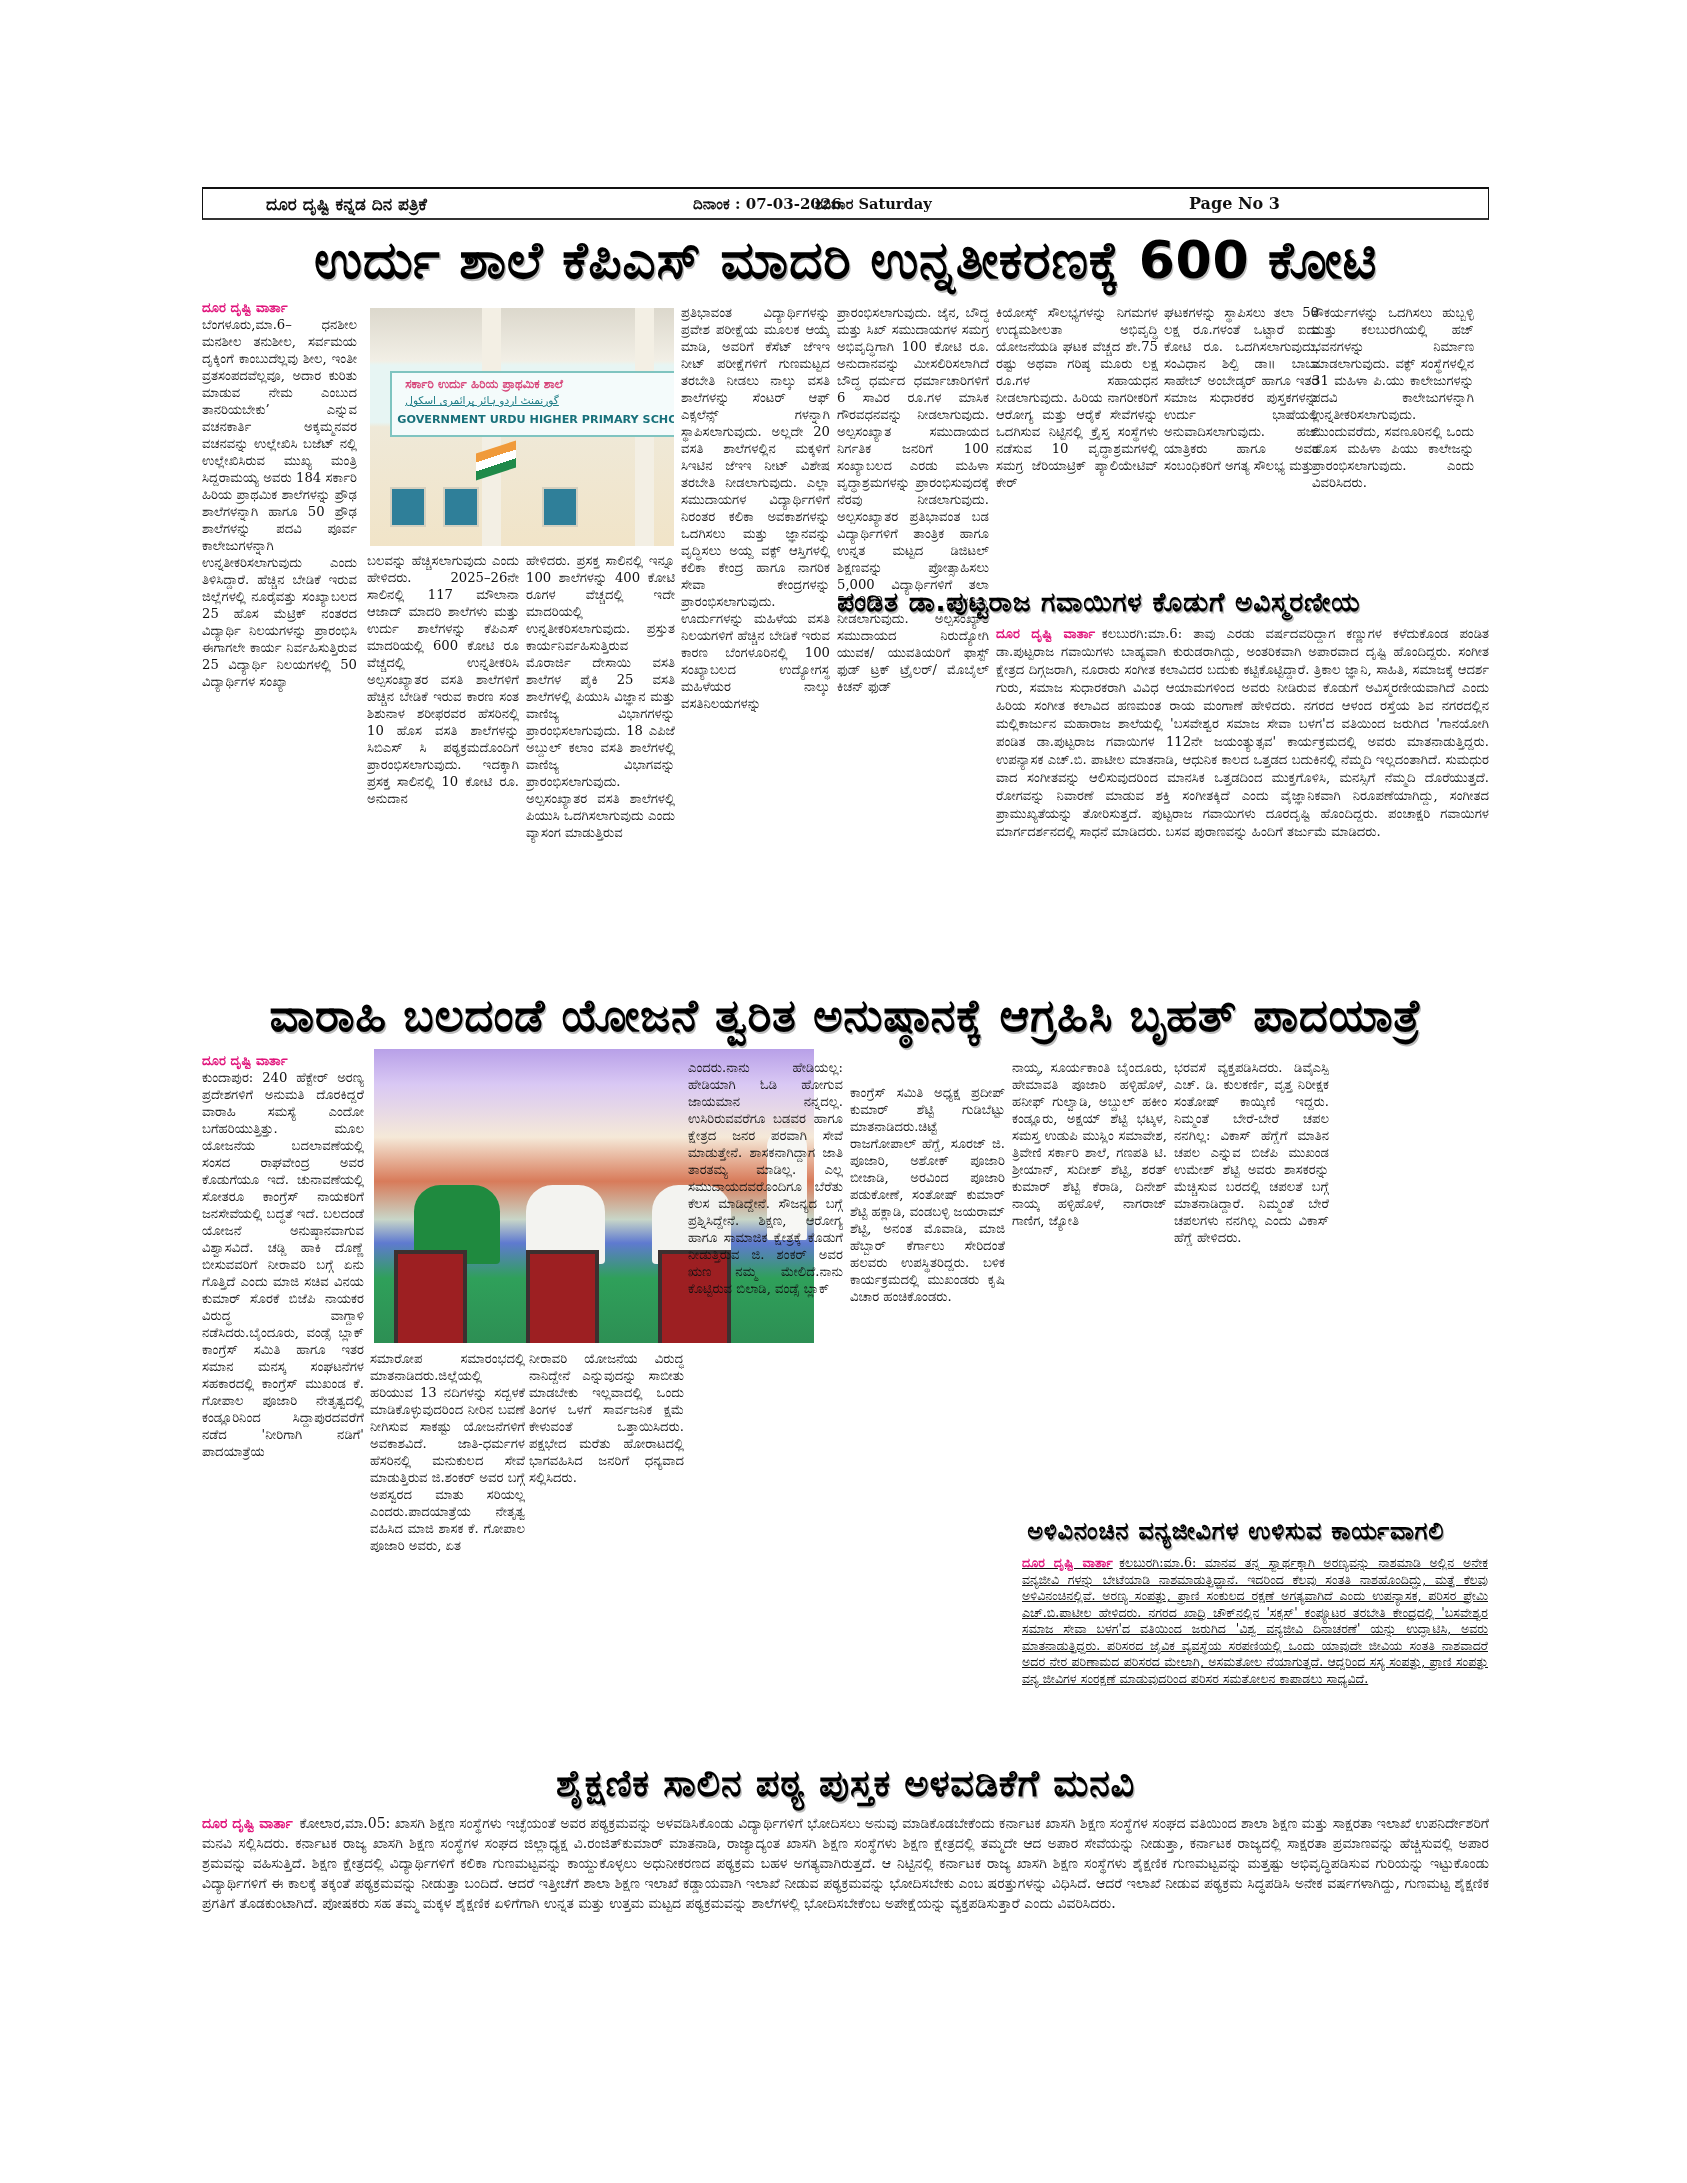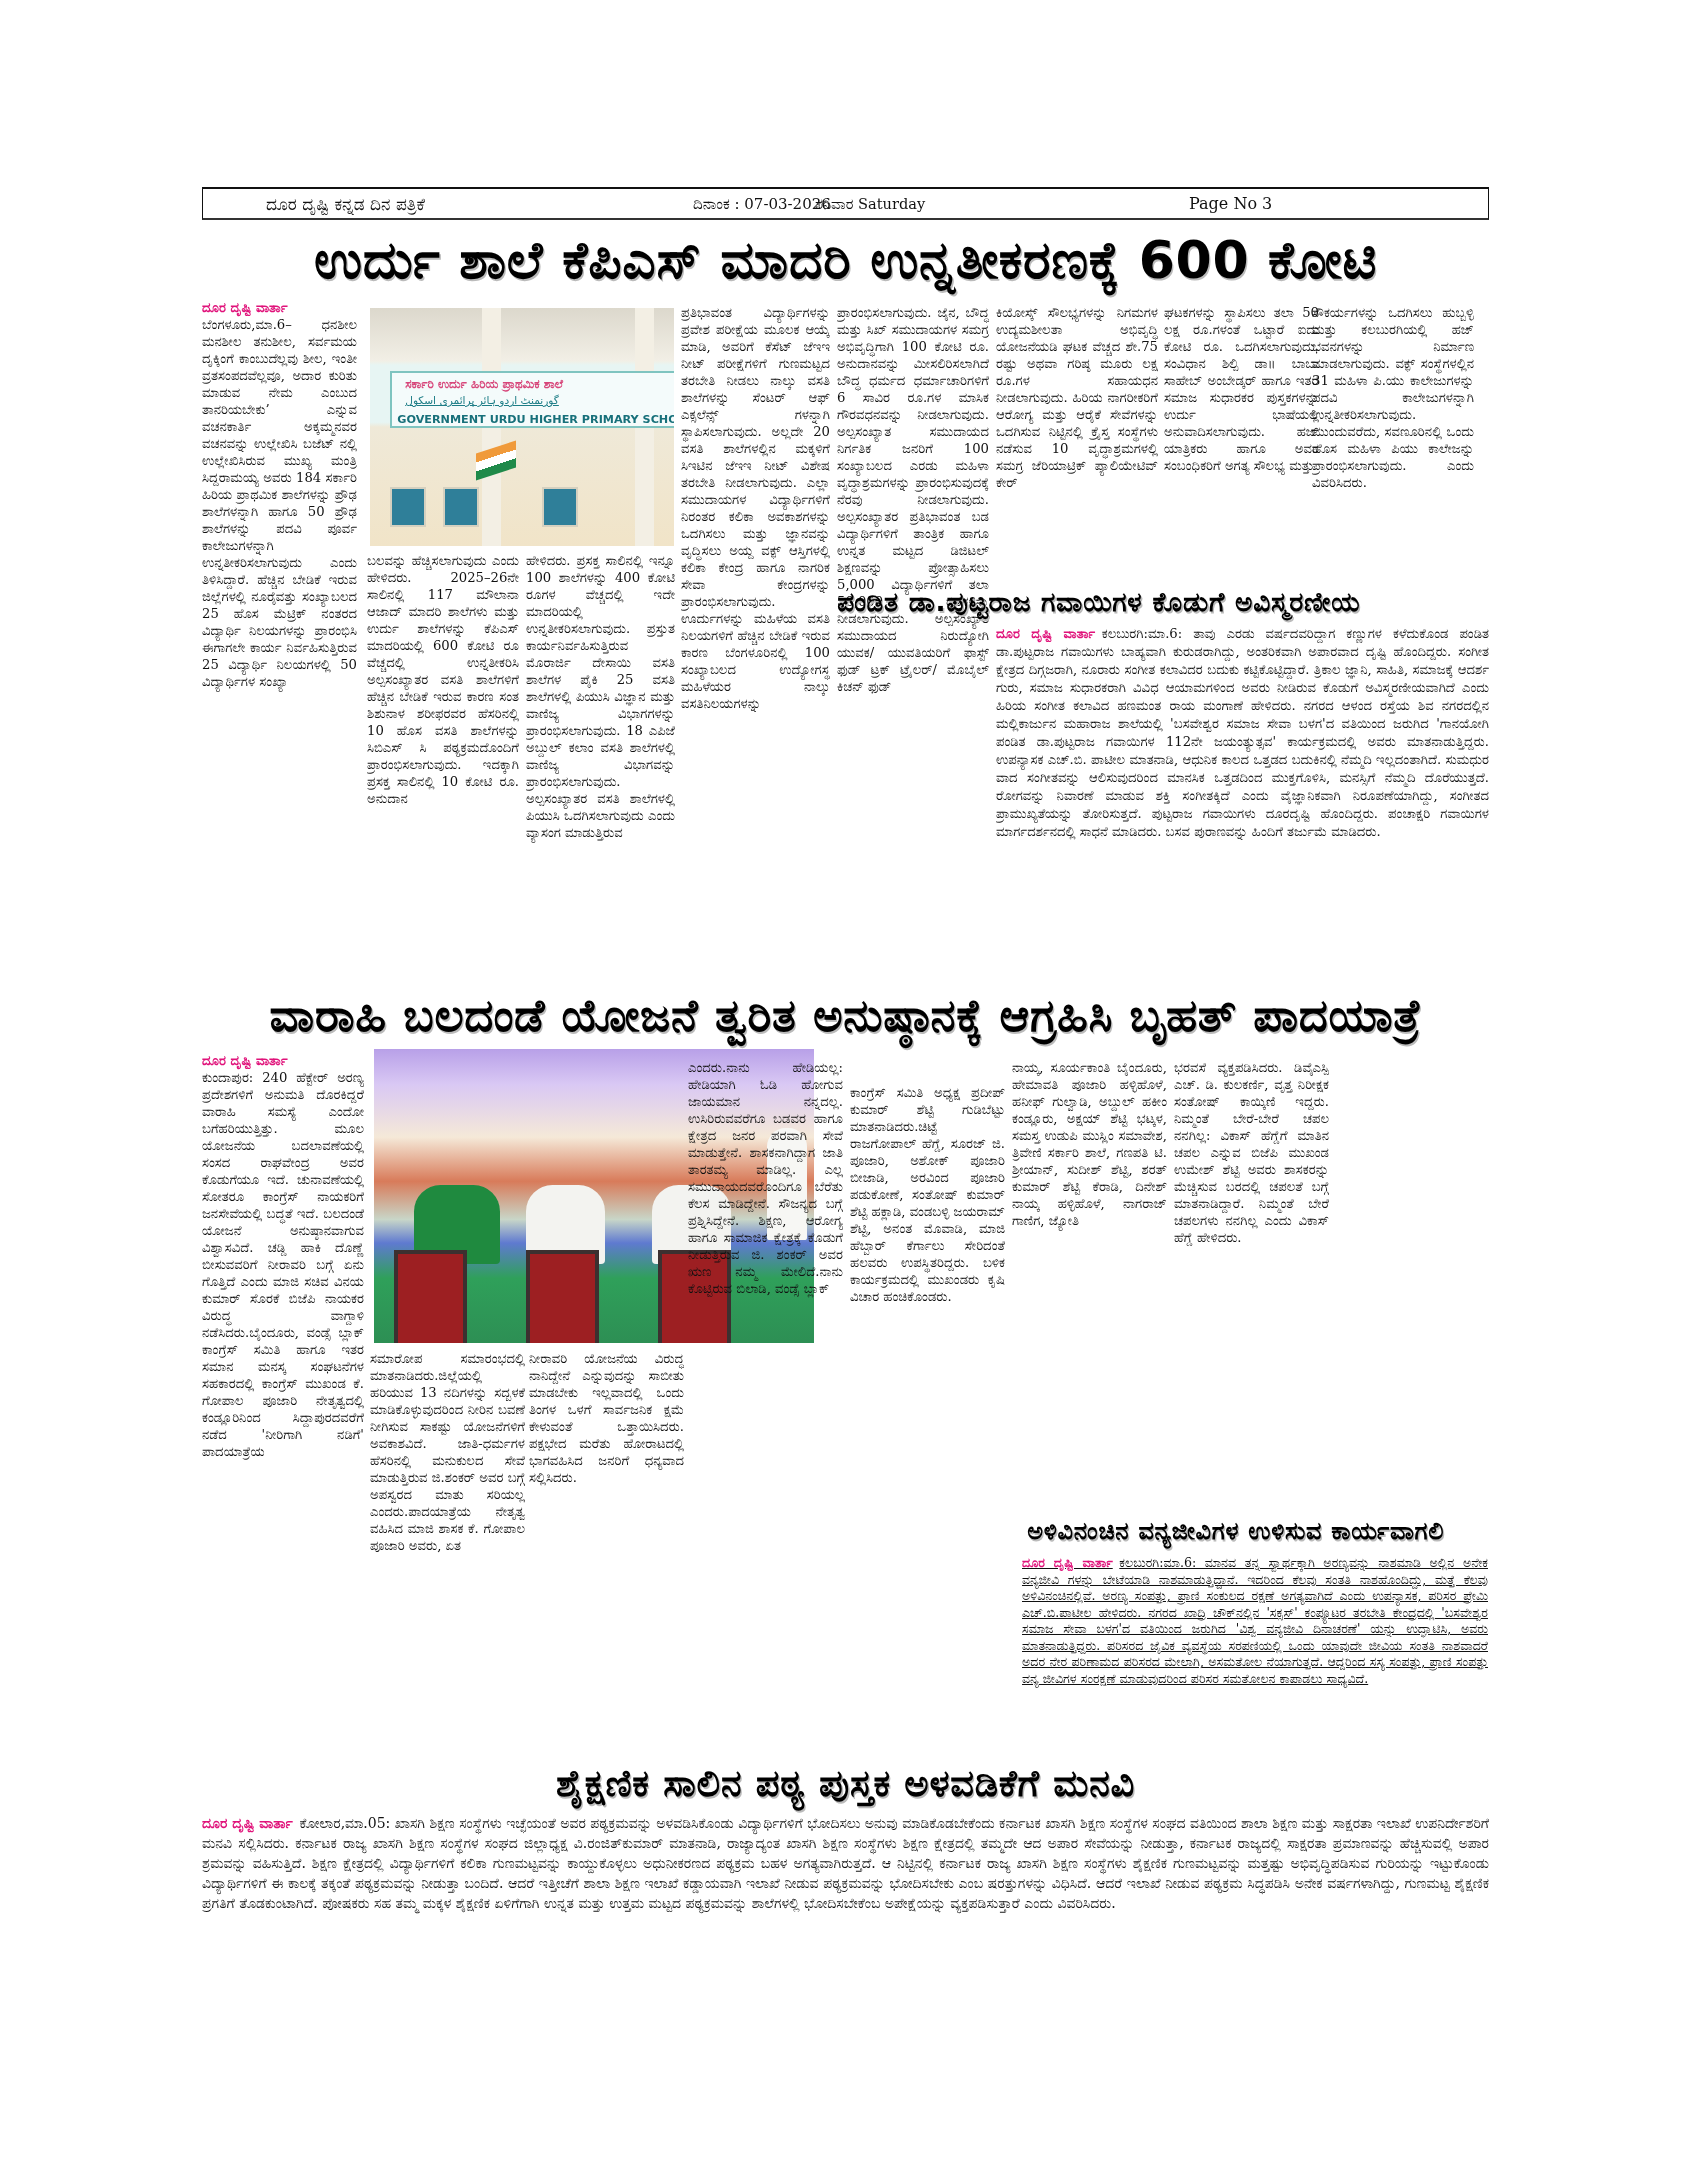--- a/index.html
+++ b/index.html
@@ -2,21 +2,21 @@
 <html style="font-size:10.6px"><head>
 <meta charset="utf-8">
 <style>
   * { box-sizing: border-box; margin: 0; padding: 0; }
   html, body { width: 1687px; height: 2183px; background: #ffffff; }
   body { position: relative; font-family: "DejaVu Serif", serif; color: #111; overflow: hidden; }
 
   .masthead {
     position: absolute; left: 202px; top: 187px; width: 1287px; height: 33px;
     border: 1.3px solid #111; border-top: 2.6px solid #111; border-bottom: 2px solid #333;
-    display: flex; align-items: center; font-size: 16px; font-weight: normal;
+    display: flex; align-items: center; font-size: 16px; font-weight: bold;
   }
   .masthead .paper-name { position: absolute; left: 63px; font-size: 17px; }
   .masthead .date { position: absolute; left: 490px; font-size: 15px; }
   .masthead .day { position: absolute; left: 612px; font-size: 14.6px; }
   .masthead .page { position: absolute; left: 986px; font-size: 16px; }
 
   .headline {
     position: absolute; font-family: "DejaVu Sans", sans-serif; font-weight: bold;
     color: #000; white-space: nowrap; letter-spacing: 0.7px;
     text-shadow: 1.3px 2px 0 #bbb;
@@ -31,21 +31,21 @@
   .byline { color: #e0127a; font-weight: bold; font-family: "DejaVu Sans", sans-serif; }
   .byline-inline { color: #e0127a; font-weight: bold; font-family: "DejaVu Sans", sans-serif; margin-right: 6.6px; }
 
   .photo { position: absolute; overflow: hidden; }
   .photo-school {
     left: 370px; top: 308px; width: 304px; height: 238px;
     background: linear-gradient(180deg, #eeeae0 0%, #f3efe3 22%, #e7f5f3 24%, #e7f5f3 48%, #efe9d8 50%, #f1e4c8 100%);
   }
   .school-ceiling { position: absolute; left: 0; top: 0; width: 100%; height: 53px; background: linear-gradient(180deg,#dcd8cc,#f2efe6); }
   .school-sign {
-    position: absolute; left: 20px; top: 63px; width: 291px; height: 57px;
+    position: absolute; left: 20px; top: 63px; width: 291px; height: 66px;
     background: #f4fbfb; border: 2px solid #7fc4c0; text-align: right;
   }
   .school-sign .sign-kn { position: absolute; left: 13.2px; top: 4px; font-size: 12px; color: #d7467a; font-family: "DejaVu Sans", sans-serif; font-weight: bold; }
   .school-sign .sign-ur { position: absolute; left: 13.2px; top: 21px; font-size: 10.6px; color: #1d7d86; font-family: "DejaVu Sans", sans-serif; text-decoration: underline; }
   .school-sign .sign-en { position: absolute; left: 5.3px; top: 40px; font-size: 11.2px; color: #17707a; font-family: "DejaVu Sans", sans-serif; font-weight: bold; white-space: nowrap; }
   .pillar { position: absolute; top: 0; width: 18.5px; height: 238px; background: #f3efe4; }
   .window { position: absolute; top: 179px; width: 36px; height: 40px; background: #2f7f99; border: 2px solid #d5d0bf; }
   .flag { position: absolute; left: 106px; top: 139px; width: 40px; height: 26.5px;
     background: linear-gradient(180deg,#f09a3a 0 33%,#fff 33% 66%,#1f8a4a 66% 100%); transform: skewY(-18deg); }
 

